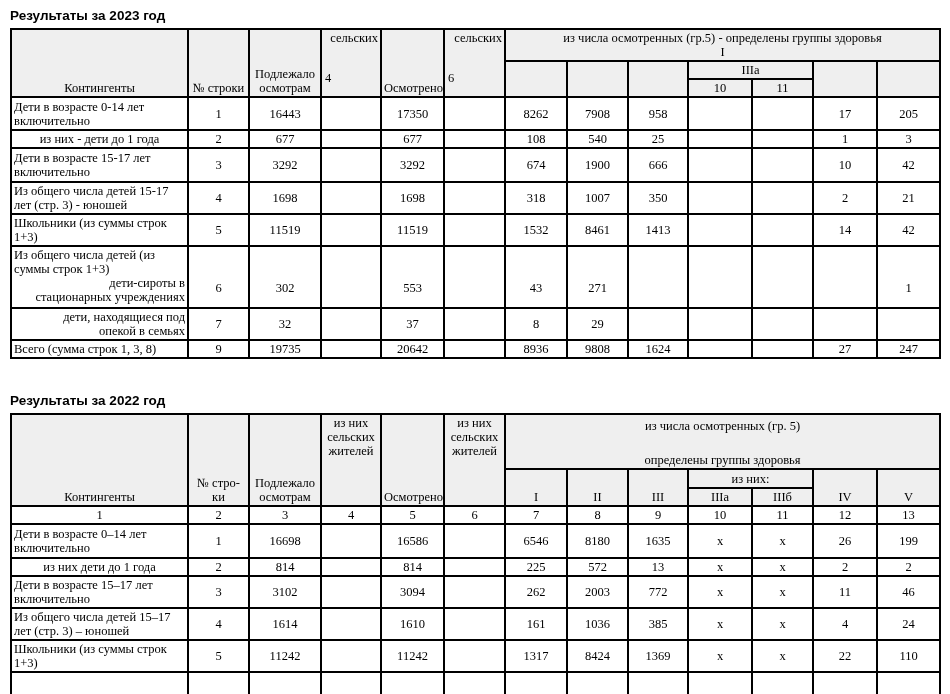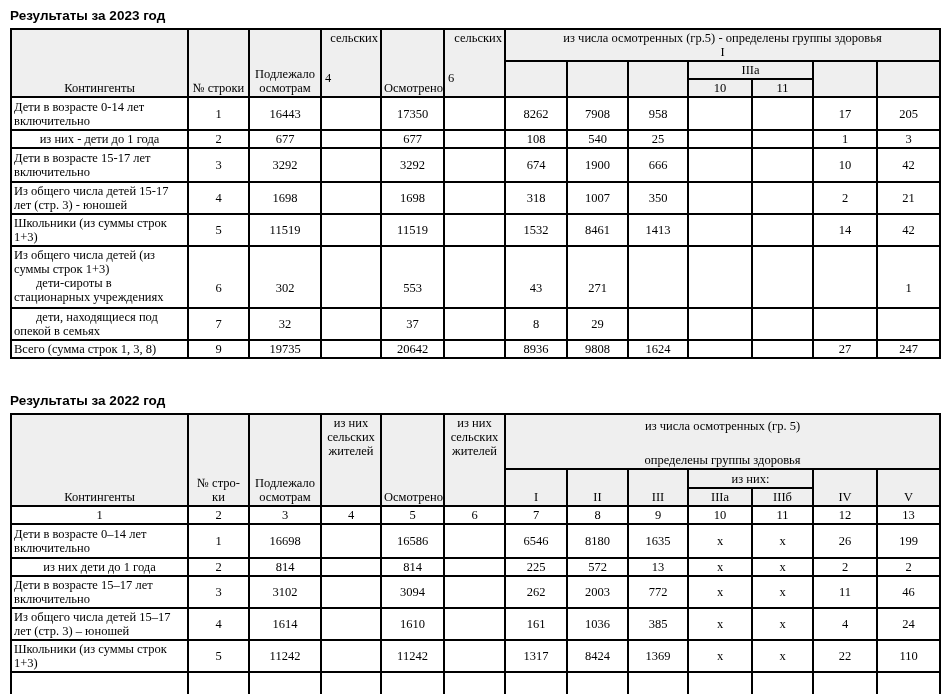--- a/index.html
+++ b/index.html
@@ -38,21 +38,21 @@
     display: flex; flex-direction: column; justify-content: space-between;
     height: 54px;
   }
   .split-in .sp-top { text-align: right; }
   .split-in .sp-bot { text-align: left; padding-left: 1px; }
   tr.numrow td { background: #fff; text-align: center; font-weight: normal; }
 
   
   td.lbl-cell { text-align: left; vertical-align: middle; padding-left: 3px; padding-right: 2px; }
   td.lbl-cell.ctr { text-align: center; }
-  td.lbl-cell .ind { text-indent: 22px; }
+  td.lbl-cell .ind { text-indent: 22px; text-align: right; }
   td.c { text-align: center; vertical-align: middle; font-weight: bold; }
   td.c.numcol { font-weight: normal; }
   td.c.xv { font-weight: normal; }
   tr.vbn td.c { vertical-align: bottom; padding-bottom: 12px; }
   tr.vbn td.lbl-cell { vertical-align: top; }
   tr.vba td { vertical-align: bottom; padding-bottom: 8px; }
 
   
   #t2023 thead tr.h1 { height: 32px; }
   #t2023 thead tr.h2 { height: 13px; }

